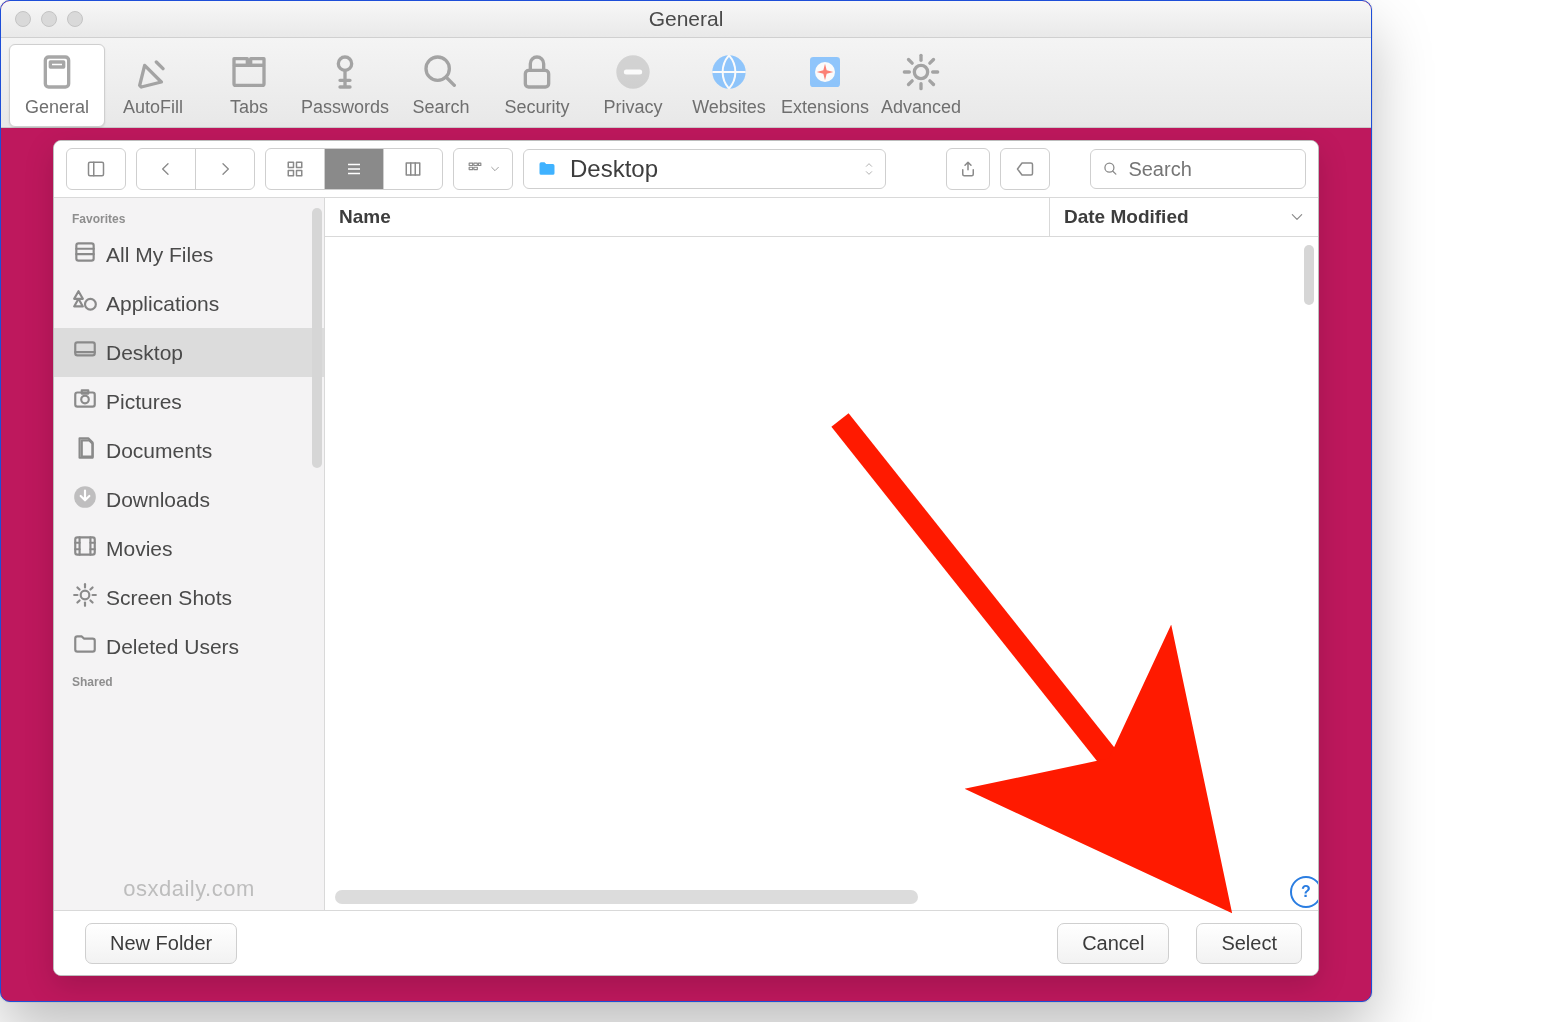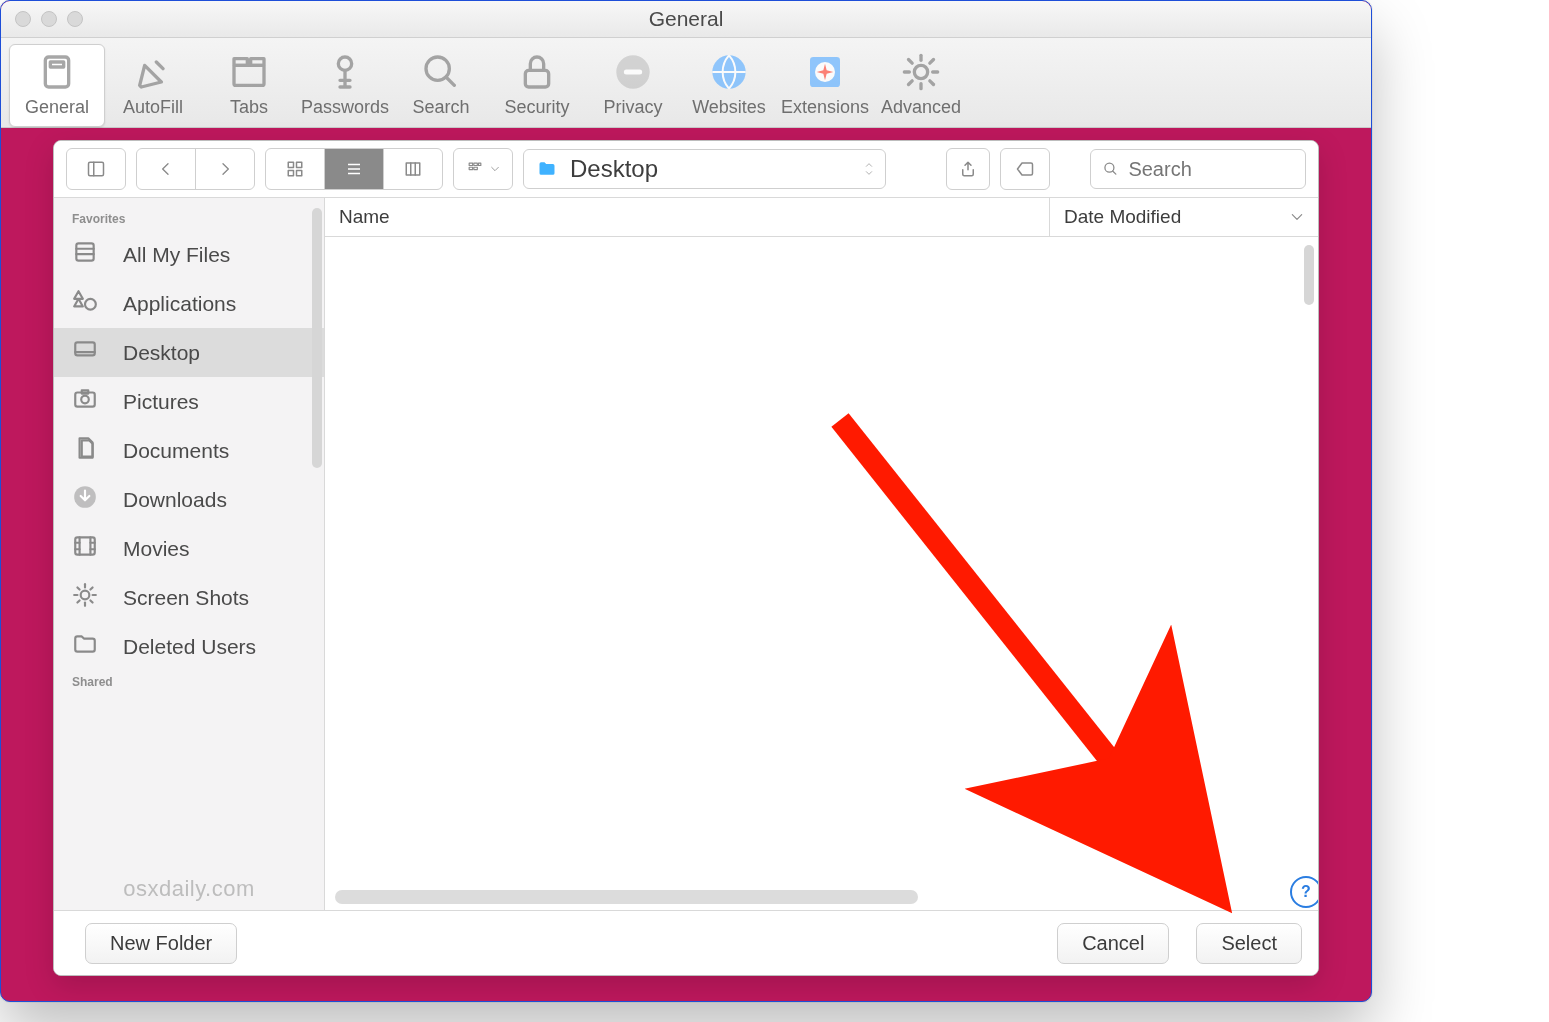--- a/index.html
+++ b/index.html
@@ -63,28 +63,28 @@
   .loc .spacer{flex:1;}
   .loc .chev{display:flex;flex-direction:column;gap:-2px;line-height:8px;color:#6a6a6a;}
   .search{display:flex;align-items:center;gap:8px;border:1px solid var(--btn-border);border-radius:6px;background:var(--btn-bg);padding:4px 12px;height:30px;width:190px;color:#a8a8a8;font-size:20px;}
   .search input{border:none;outline:none;font-size:20px;color:#6a6a6a;background:transparent;width:100%;}
   .body{flex:1;display:flex;overflow:hidden;position:relative;}
   .sidebar{
     width:270px;background:var(--sidebar-bg);border-right:1px solid var(--col-border);
     padding:10px 0 0;font-size:21px;position:relative;
   }
   .sidebar .group{padding:4px 18px;color:#8e8e8e;font-weight:600;font-size:12px;}
-  .sidebar .item{display:flex;align-items:center;gap:25px;padding:9px 18px;cursor:default;}
+  .sidebar .item{display:flex;align-items:center;gap:8px;padding:9px 18px;cursor:default;}
   .sidebar .item svg{width:26px;height:26px;color:#6f6f6f;flex:0 0 auto;}
   .sidebar .item.selected{background:var(--selected);}
   .sidebar .watermark{position:absolute;left:0;right:0;bottom:8px;text-align:center;color:#bdbdbd;font-size:22px;letter-spacing:.5px;}
   .sidebar-scroll{position:absolute;right:2px;top:10px;width:10px;height:260px;background:#d6d6d6;border-radius:6px;}
   .list{flex:1;display:flex;flex-direction:column;position:relative;}
   .columns{
-    display:flex;border-bottom:1px solid var(--col-border);height:38px;align-items:center;background:#fff;font-size:19px;color:#3d3d3d;font-weight:400;
+    display:flex;border-bottom:1px solid var(--col-border);height:38px;align-items:center;background:#fff;font-size:19px;color:#3d3d3d;font-weight:700;
   }
   .columns .col-name{flex:1;padding-left:14px;}
   .columns .col-date{width:240px;border-left:1px solid var(--col-border);display:flex;align-items:center;justify-content:space-between;padding:0 14px 0 14px;height:100%;}
   .grid{flex:1;background:#fff;position:relative;}
   .grid .hscroll{position:absolute;left:10px;right:400px;bottom:6px;height:14px;background:#dcdcdc;border-radius:8px;}
   .grid .vscroll{position:absolute;right:4px;top:8px;width:10px;height:60px;background:#d6d6d6;border-radius:6px;}
   .helpq{position:absolute;right:-4px;bottom:2px;width:28px;height:28px;border-radius:50%;border:2px solid #2a7de1;color:#2a7de1;display:flex;align-items:center;justify-content:center;font-weight:700;background:#fff;}
   .footer{
     height:64px;border-top:1px solid var(--col-border);display:flex;align-items:center;padding:0 16px;gap:12px;background:#fff;
   }

